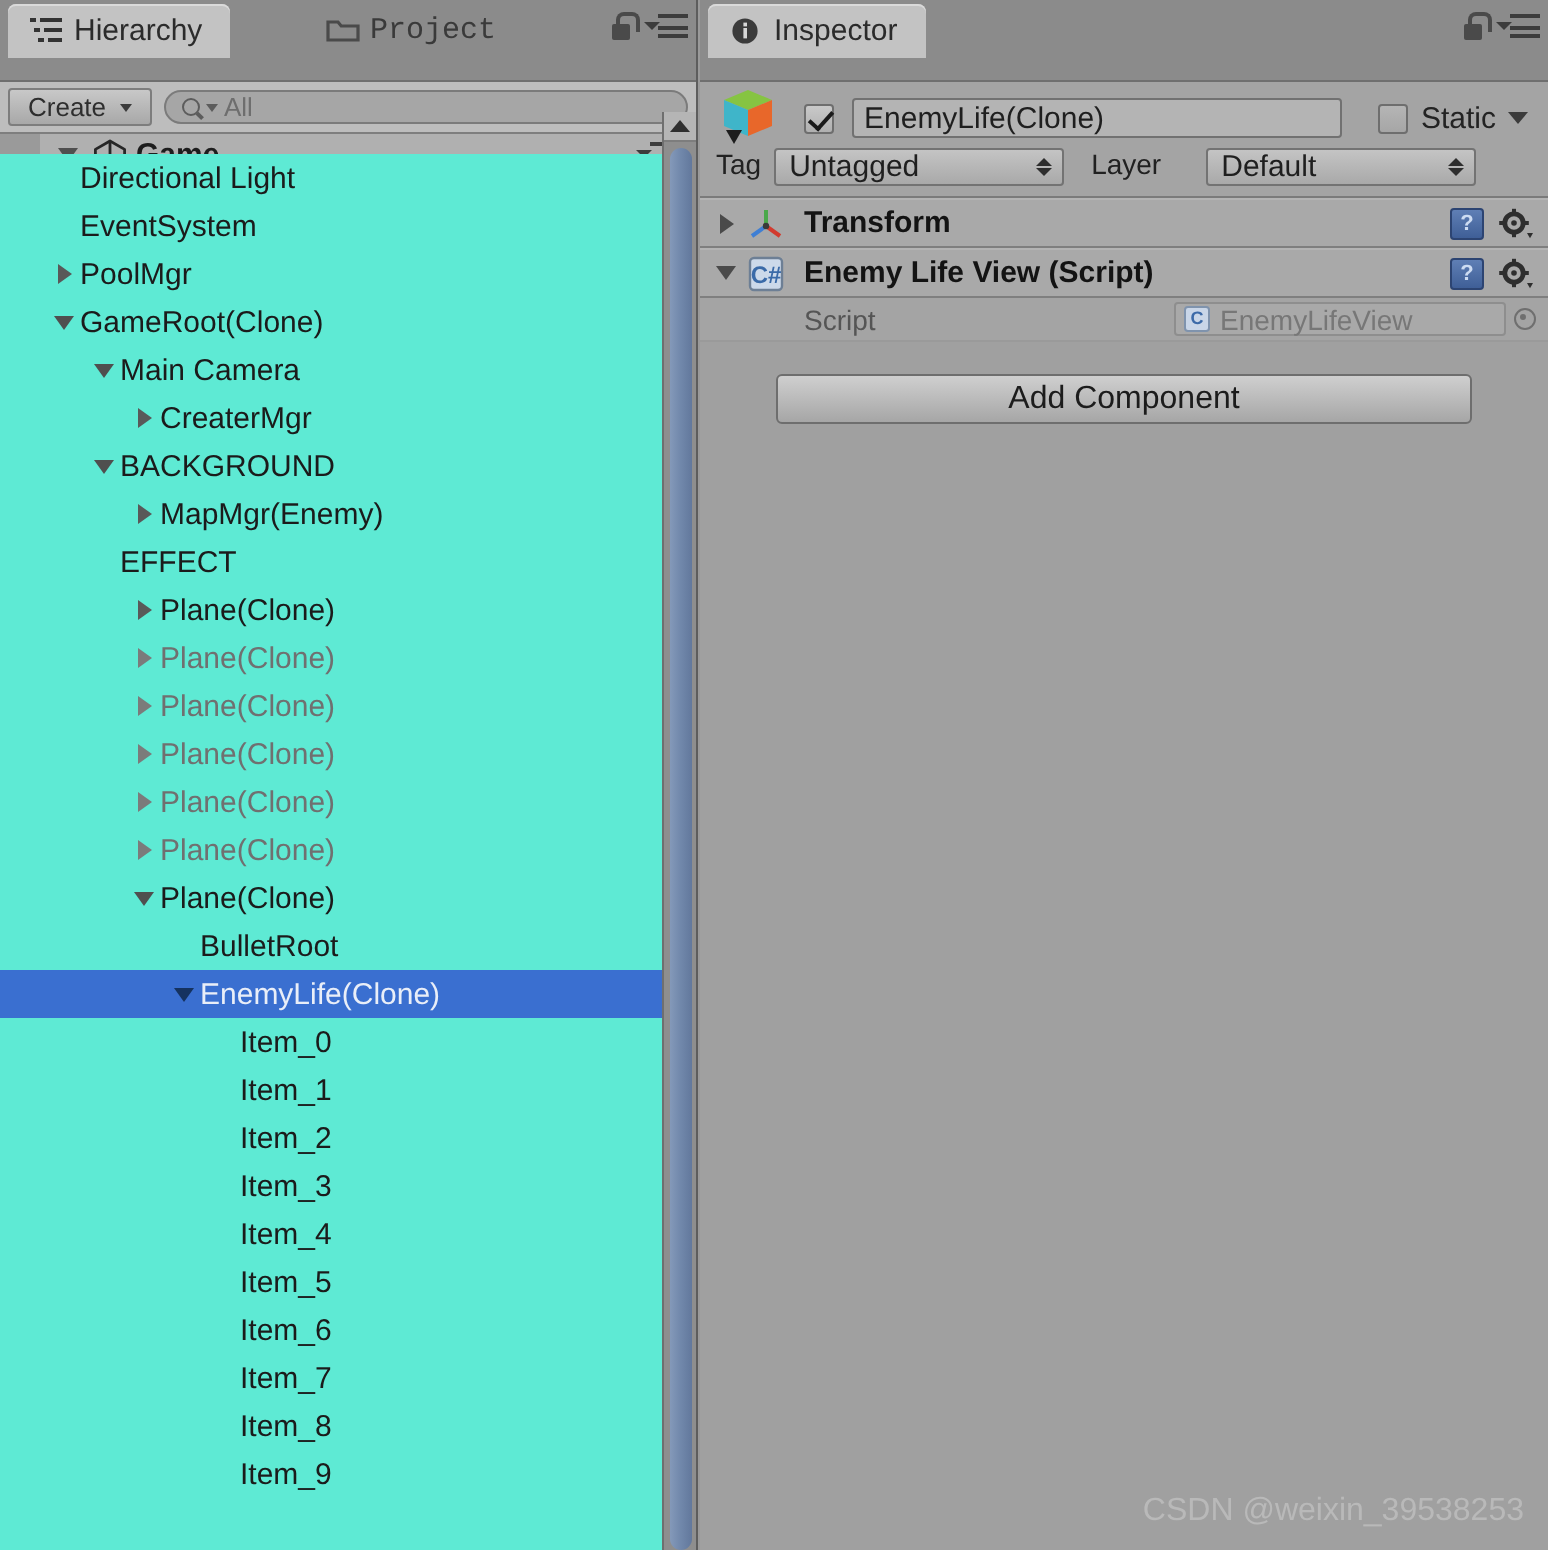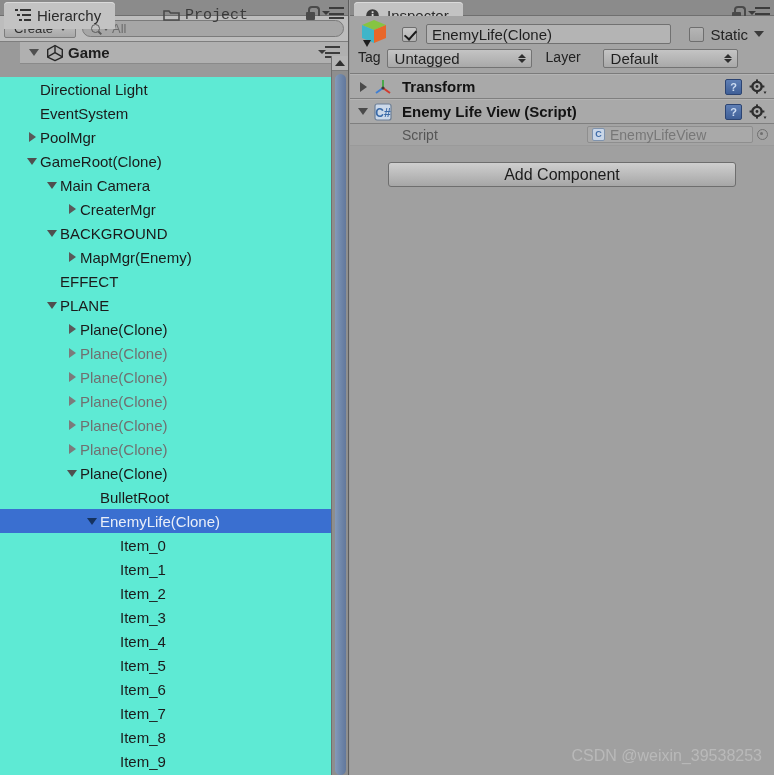--- a/index.html
+++ b/index.html
@@ -9,21 +9,21 @@
     overflow: hidden;
     background: #9a9a9a;
     font-family: "Liberation Sans", sans-serif;
     -webkit-font-smoothing: antialiased;
   }
   #root { position: relative; width: 774px; height: 775px; }
 
   
   .panel { position: absolute; top: 0; bottom: 0; background: #9a9a9a; }
   .tabstrip {
-    position: relative; height: 16px;
+    position: relative; height: 41px;
     background: #8b8b8b;
     border-bottom: 1px solid #6f6f6f;
   }
   .tab {
     position: absolute; top: 2px; height: 27px;
     display: flex; align-items: center; gap: 5px;
     padding: 0 14px 0 11px;
     font-size: 15px; color: #2b2b2b;
     border-top-left-radius: 4px; border-top-right-radius: 4px;
   }
@@ -338,27 +338,20 @@
           <span style="width: 64px; flex: 0 0 auto;"></span>
           <span class="twist">
             <span class="r"></span>
           </span>
           <span>MapMgr(Enemy)</span>
         </div>
         <div class="trow">
           <span style="width: 44px; flex: 0 0 auto;"></span>
           <span class="twist"></span>
           <span>EFFECT</span>
-        </div>
-        <div class="trow">
-          <span style="width: 44px; flex: 0 0 auto;"></span>
-          <span class="twist">
-            <span class="d"></span>
-          </span>
-          <span>PLANE</span>
         </div>
         <div class="trow">
           <span style="width: 64px; flex: 0 0 auto;"></span>
           <span class="twist">
             <span class="r"></span>
           </span>
           <span>Plane(Clone)</span>
         </div>
         <div class="trow faded">
           <span style="width: 64px; flex: 0 0 auto;"></span>

